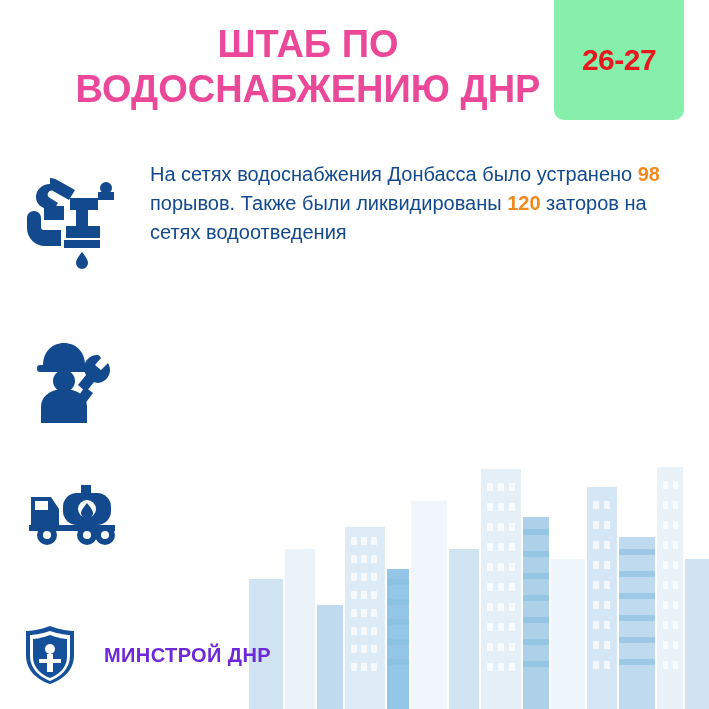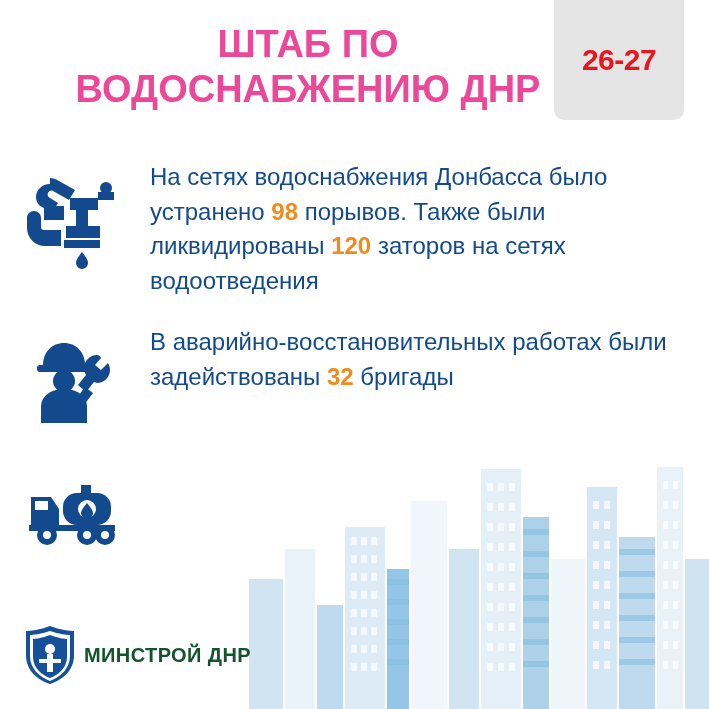--- a/index.html
+++ b/index.html
@@ -31,21 +31,21 @@
     pointer-events: none;
   }
 
   
   .date-badge {
     position: absolute;
     top: 0;
     right: 25px;
     width: 130px;
     height: 120px;
-    background: #e5e5e5;
+    background: #86efac;
     border-radius: 0 0 10px 10px;
     display: flex;
     flex-direction: column;
     align-items: center;
     justify-content: center;
     line-height: 1.12;
   }
   .date-badge .d-line {
     color: #e8161d;
     font-size: 30px;
@@ -83,40 +83,40 @@
   .row .icon-cell {
     width: 150px;
     flex: 0 0 150px;
     display: flex;
     justify-content: center;
     padding-top: 6px;
   }
   .row .text-cell {
     flex: 1 1 auto;
     color: #134a8e;
-    font-size: 24px;
+    font-size: 20px;
     line-height: 1.44;
     padding-right: 30px;
   }
   .row-1 { height: 165px; }
   .row-2 { height: 140px; }
   .row-3 { height: 145px; }
   .num { color: #f08a1d; font-weight: bold; }
 
   
   .footer {
     position: absolute;
     left: 22px;
     bottom: 22px;
     display: flex;
     align-items: center;
   }
   .footer-label {
-    margin-left: 6px;
-    color: #14532d;
+    margin-left: 26px;
+    color: #6d28d9;
     font-size: 20px;
     font-weight: bold;
     letter-spacing: 0.4px;
   }
 </style>
 </head>
 <body>
 
 <div class="poster">
 
@@ -309,23 +309,20 @@
 
             <circle cx="39" cy="50" r="11"></circle>
 
             <path d="M16 92 v-16 c0 -11 10 -18 23 -18 13 0 23 7 23 18 v16 z"></path>
 
             <path d="M72 24 c-7 0 -13 6 -13 13 0 3 1 5 2 7 l-8 10 8 7 8 -10 c1 0 2 1 3 1 7 0 13 -6 13 -13 0 -3 -1 -5 -2 -7 l-7 7 -6 -5 6 -7 c-1 -2 -2 -3 -4 -3z"></path>
             <path d="M60 56 l-12 16 8 6 12 -16z"></path>
           </g>
         </svg>
       </div>
-      <div class="text-cell">
-        <span>В аварийно-восстановительных работах были задействованы </span><span class="num">32</span><span> бригады</span>
-      </div>
     </div>
 
     <div class="row row-3">
       <div class="icon-cell">
         <svg width="100" height="80" viewBox="0 0 100 80">
           <g fill="#134a8e">
 
             <path d="M6 26 h20 l8 12 v16 h-28 z"></path>
             <rect x="10" y="30" width="13" height="9" fill="#ffffff"></rect>
 

